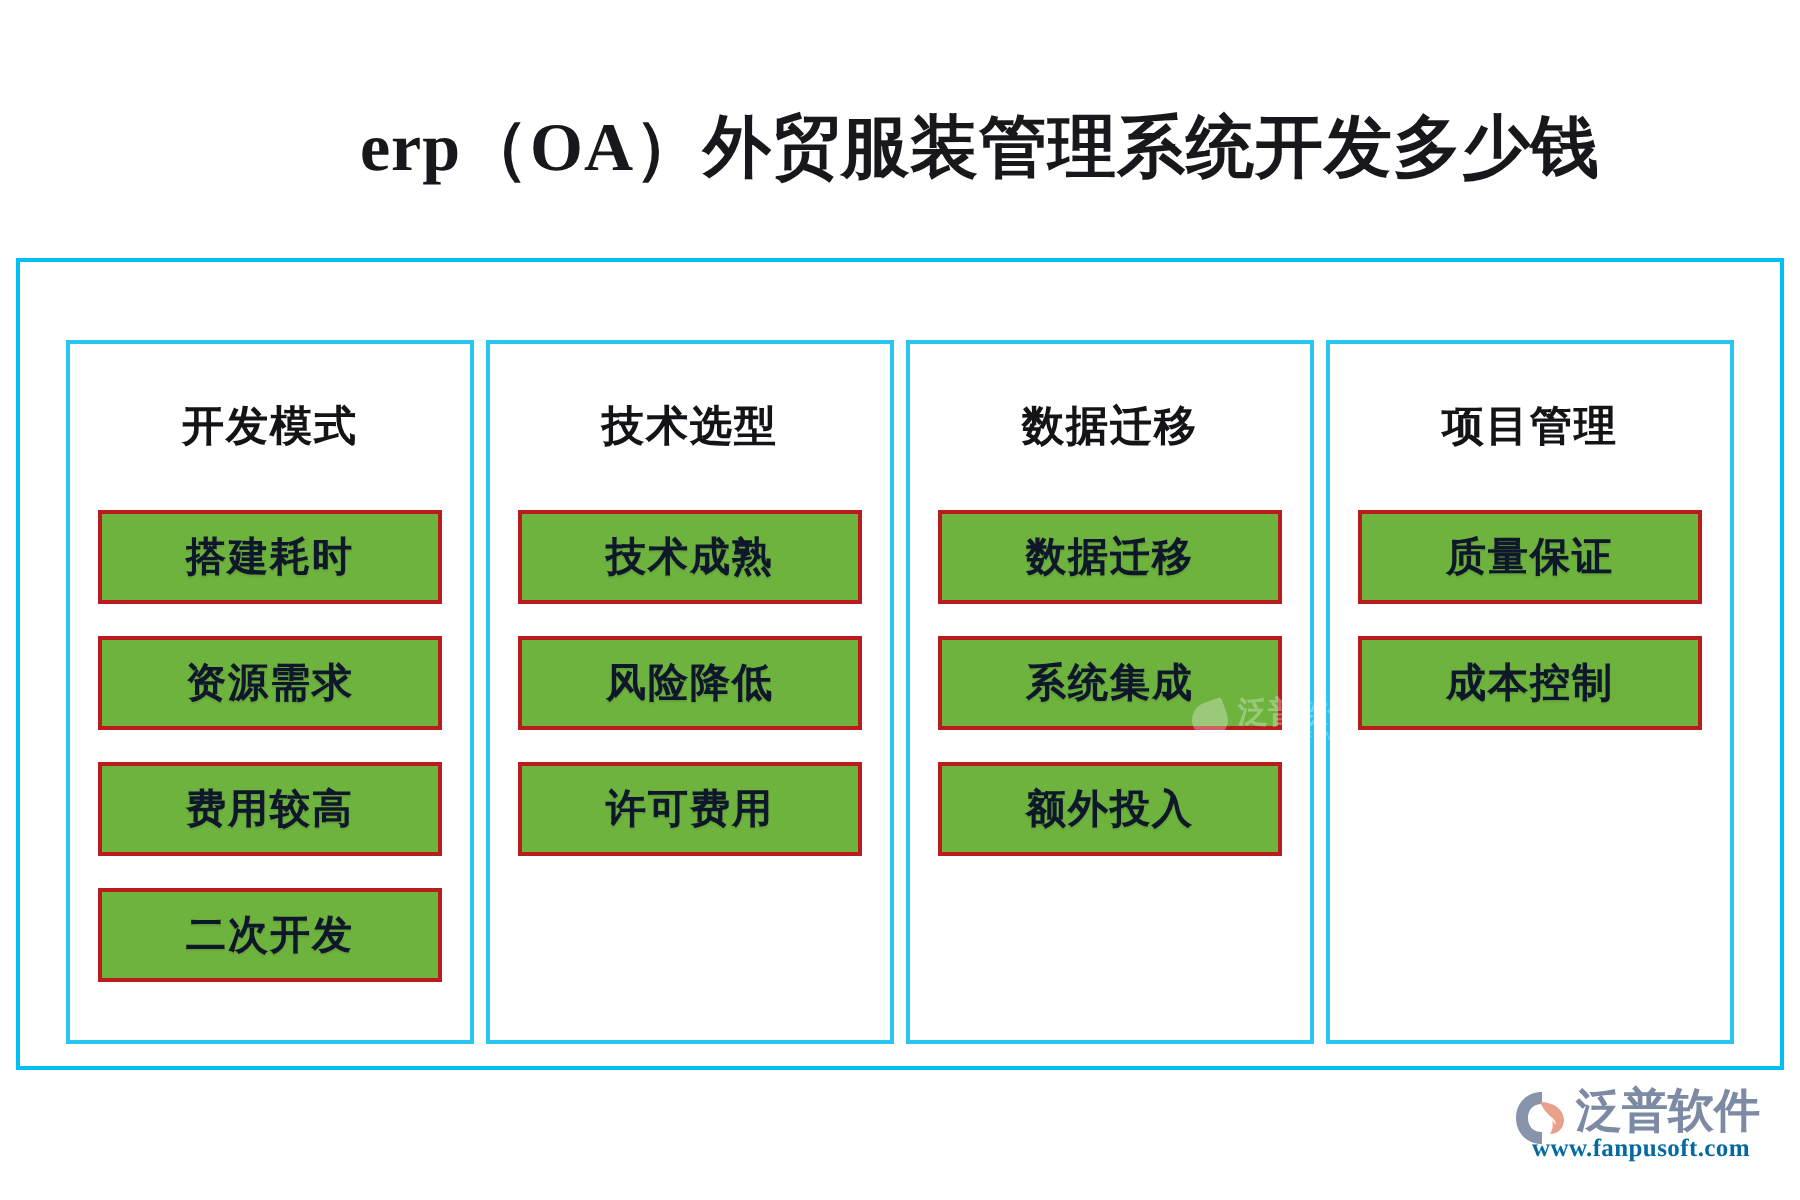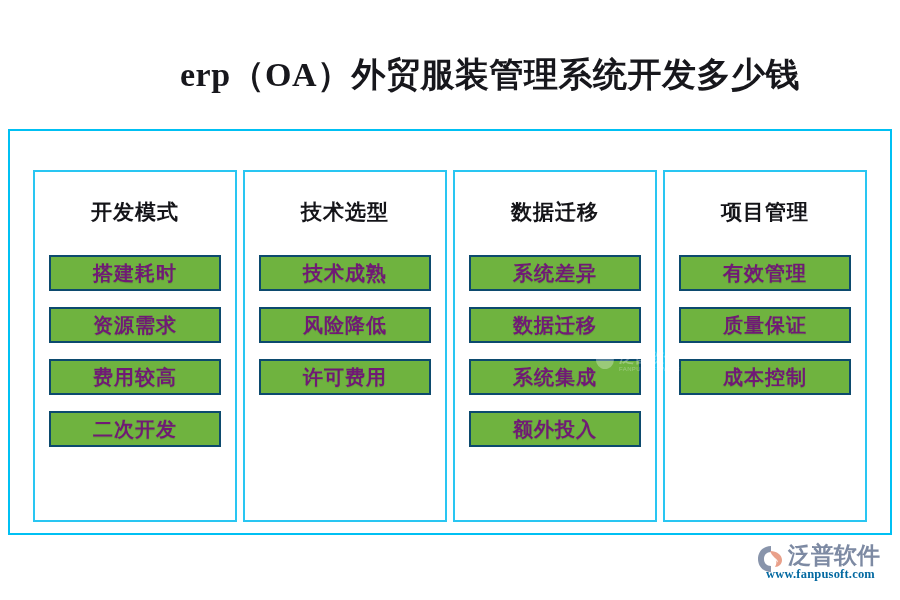--- a/index.html
+++ b/index.html
@@ -76,46 +76,46 @@
     flex-direction: column;
     align-items: center;
     padding: 0;
   }
 
   .col-header {
     width: 100%;
     height: 83px;
     line-height: 83px;
     text-align: center;
-    font-family: Liberation Mono, monospace;
+    font-family: Liberation Sans, sans-serif;
     font-size: 21px;
     font-weight: bold;
     color: #141418;
     white-space: nowrap;
     letter-spacing: 1px;
   }
 
   .col-items {
     width: 100%;
     flex: 1;
     display: flex;
     flex-direction: column;
     align-items: center;
     gap: 16px;
     padding-bottom: 14px;
     box-sizing: border-box;
   }
 
   .item-box {
     width: 172px;
-    height: 36px;
+    height: 47px;
     box-sizing: border-box;
     background: #6fb33f;
-    border: 2px solid #0c4a6e;
-    color: #701a75;
+    border: 2px solid #b91c1c;
+    color: #0f172a;
     font-family: "Liberation Serif", "DejaVu Serif", serif;
     font-size: 20px;
     font-weight: bold;
     letter-spacing: 1px;
     display: flex;
     align-items: center;
     justify-content: center;
     white-space: nowrap;
     text-shadow: 0 1px 1px rgba(0,0,0,0.10);
   }
@@ -240,31 +240,29 @@
       <div class="col-items">
         <div class="item-box">技术成熟</div>
         <div class="item-box">风险降低</div>
         <div class="item-box">许可费用</div>
       </div>
     </div>
 
     <div class="column">
       <div class="col-header">数据迁移</div>
       <div class="col-items">
-        <div class="item-box">系统差异</div>
         <div class="item-box">数据迁移</div>
         <div class="item-box">系统集成</div>
         <div class="item-box">额外投入</div>
       </div>
     </div>
 
     <div class="column">
       <div class="col-header">项目管理</div>
       <div class="col-items">
-        <div class="item-box">有效管理</div>
         <div class="item-box">质量保证</div>
         <div class="item-box">成本控制</div>
       </div>
     </div>
 
   </div>
 
   <div class="watermark">
     <span class="wm-mark">
       <span class="wm-leaf"></span>

